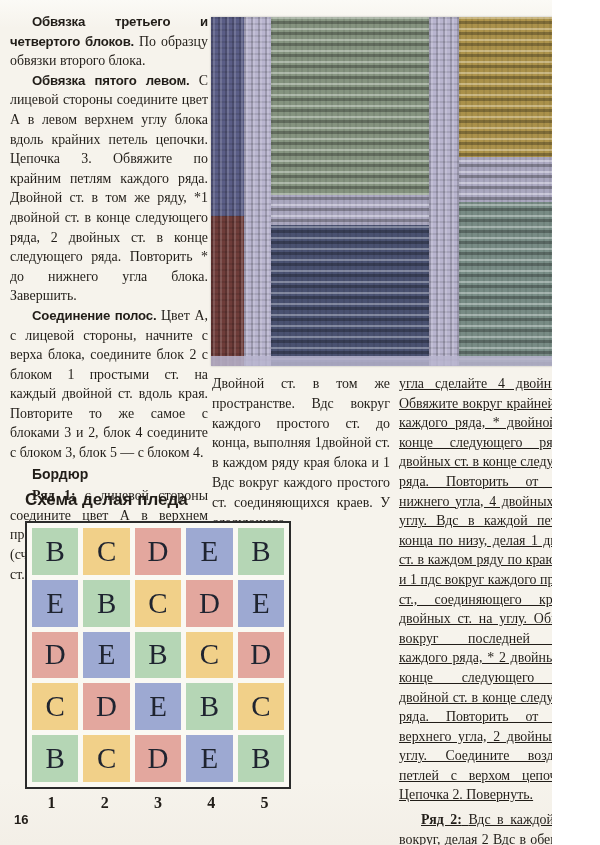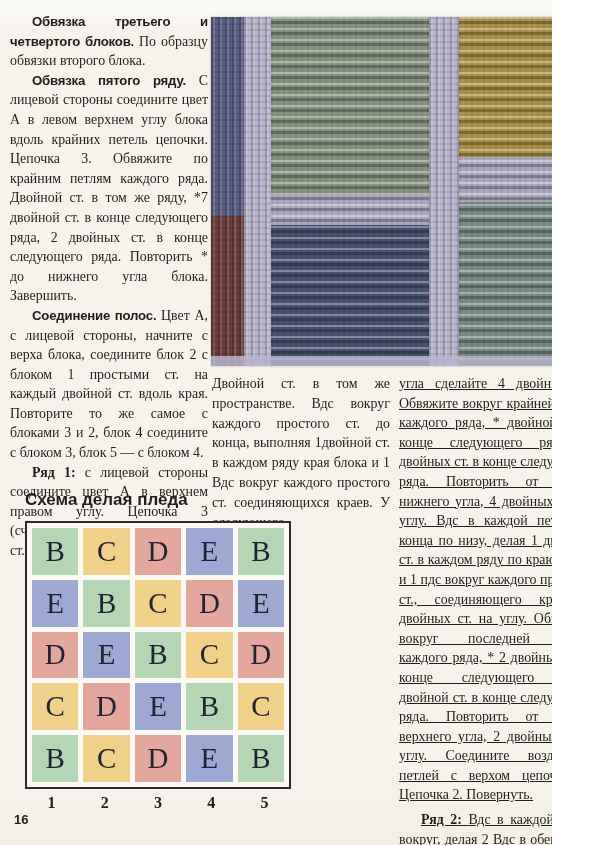--- a/index.html
+++ b/index.html
@@ -51,22 +51,23 @@
   .colnums span { flex:1; text-align:center; }
   .pagenum { position:absolute; left:14px; top:812px; font-family:"Liberation Sans", sans-serif; font-weight:bold; font-size:13px; }
 </style>
 </head>
 <body>
 
 <div class="page">
 
   <div class="textcol left-col">
     <p class="para indent"><b class="runin-sans">Обвязка третьего и четвертого блоков.</b> <span>По образцу обвязки второго блока.</span></p>
-    <p class="para indent"><b class="runin-sans">Обвязка пятого ряду.</b> <span>С лицевой стороны соедините цвет А в левом верхнем углу блока вдоль крайних петель цепочки. Цепочка 3. Обвяжите по крайним петлям каждого ряда. Двойной ст. в том же ряду, *7 двойной ст. в конце следующего ряда, 2 двойных ст. в конце следующего ряда. Повторить * до нижнего угла блока. Завершить.</span></p>
+    <p class="para indent"><b class="runin-sans">Обвязка пятого левом.</b> <span>С лицевой стороны соедините цвет А в левом верхнем углу блока вдоль крайних петель цепочки. Цепочка 3. Обвяжите по крайним петлям каждого ряда. Двойной ст. в том же ряду, *1 двойной ст. в конце следующего ряда, 2 двойных ст. в конце следующего ряда. Повторить * до нижнего угла блока. Завершить.</span></p>
     <p class="para indent"><b class="runin-sans">Соединение полос.</b> <span>Цвет А, с лицевой стороны, начните с верха блока, соедините блок 2 с блоком 1 простыми ст. на каждый двойной ст. вдоль края. Повторите то же самое с блоками 3 и 2, блок 4 соедините с блоком 3, блок 5 — с блоком 4.</span></p>
+    <h3 class="subhead">Бордюр</h3>
     <p class="para indent"><b class="runin-serif">Ряд 1:</b> <span>с лицевой стороны соедините цвет А в верхнем правом углу. Цепочка 3 (считается как первый двойной ст.).</span></p>
   </div>
 
   <div class="photo">
       <div class="photo-col ribs-v" style="width: 33px;">
         <div style="height: 57%; background: rgb(90, 93, 134);"></div>
         <div style="height: 43%; background: rgb(110, 60, 57);"></div>
       </div>
       <div class="photo-col ribs-v" style="width: 27px;">
         <div style="height: 100%; background: rgb(185, 181, 207);"></div>

